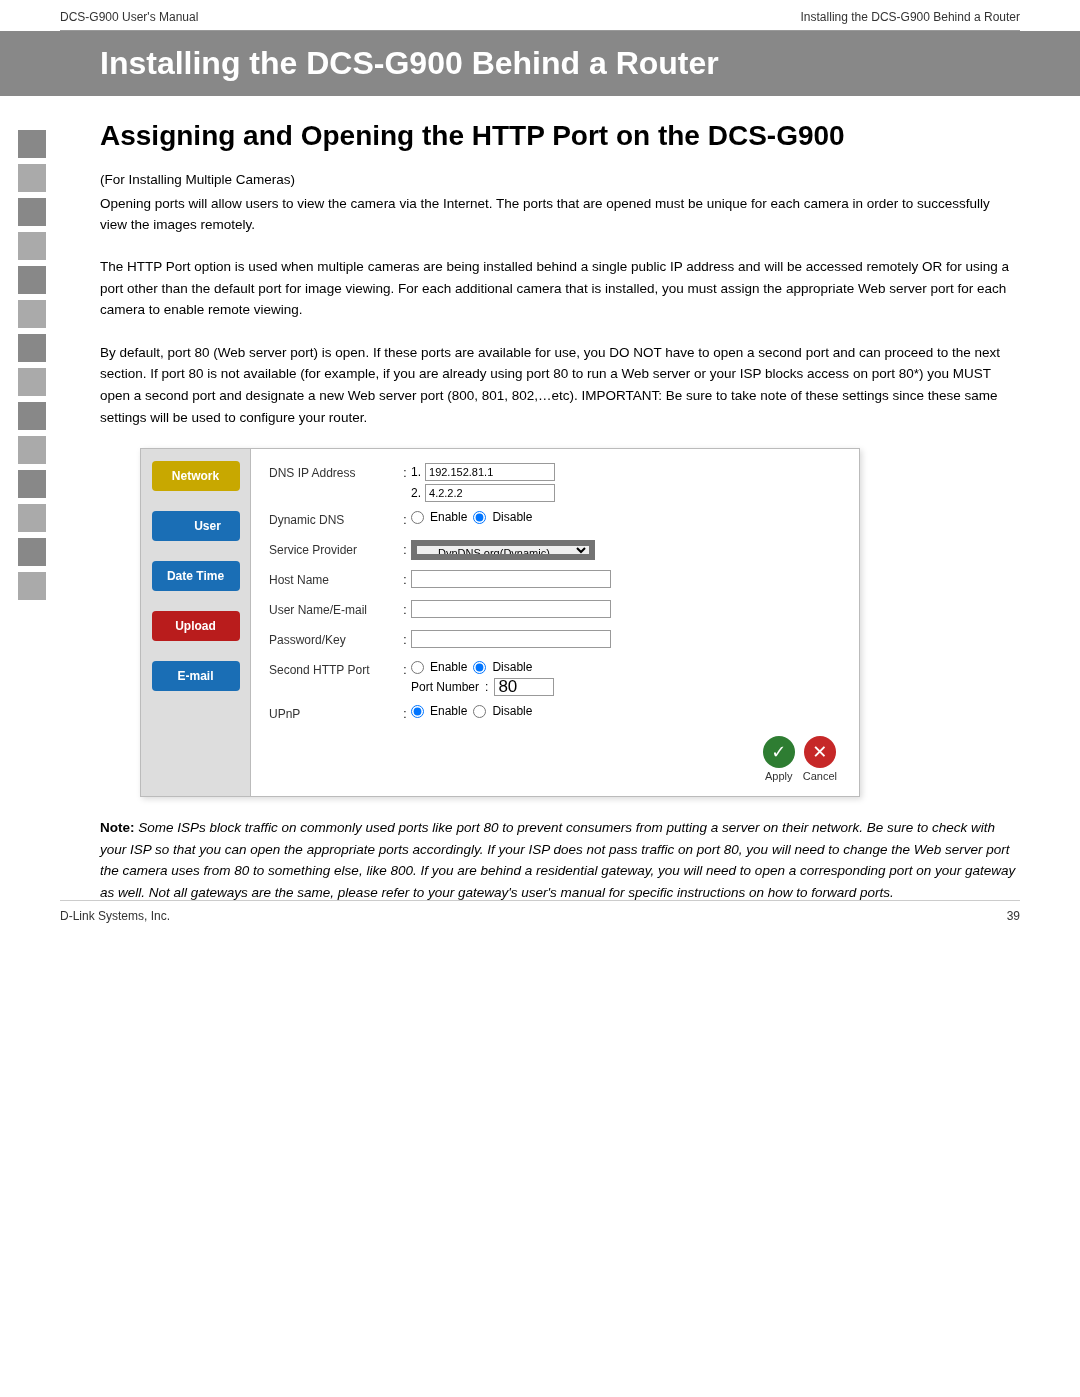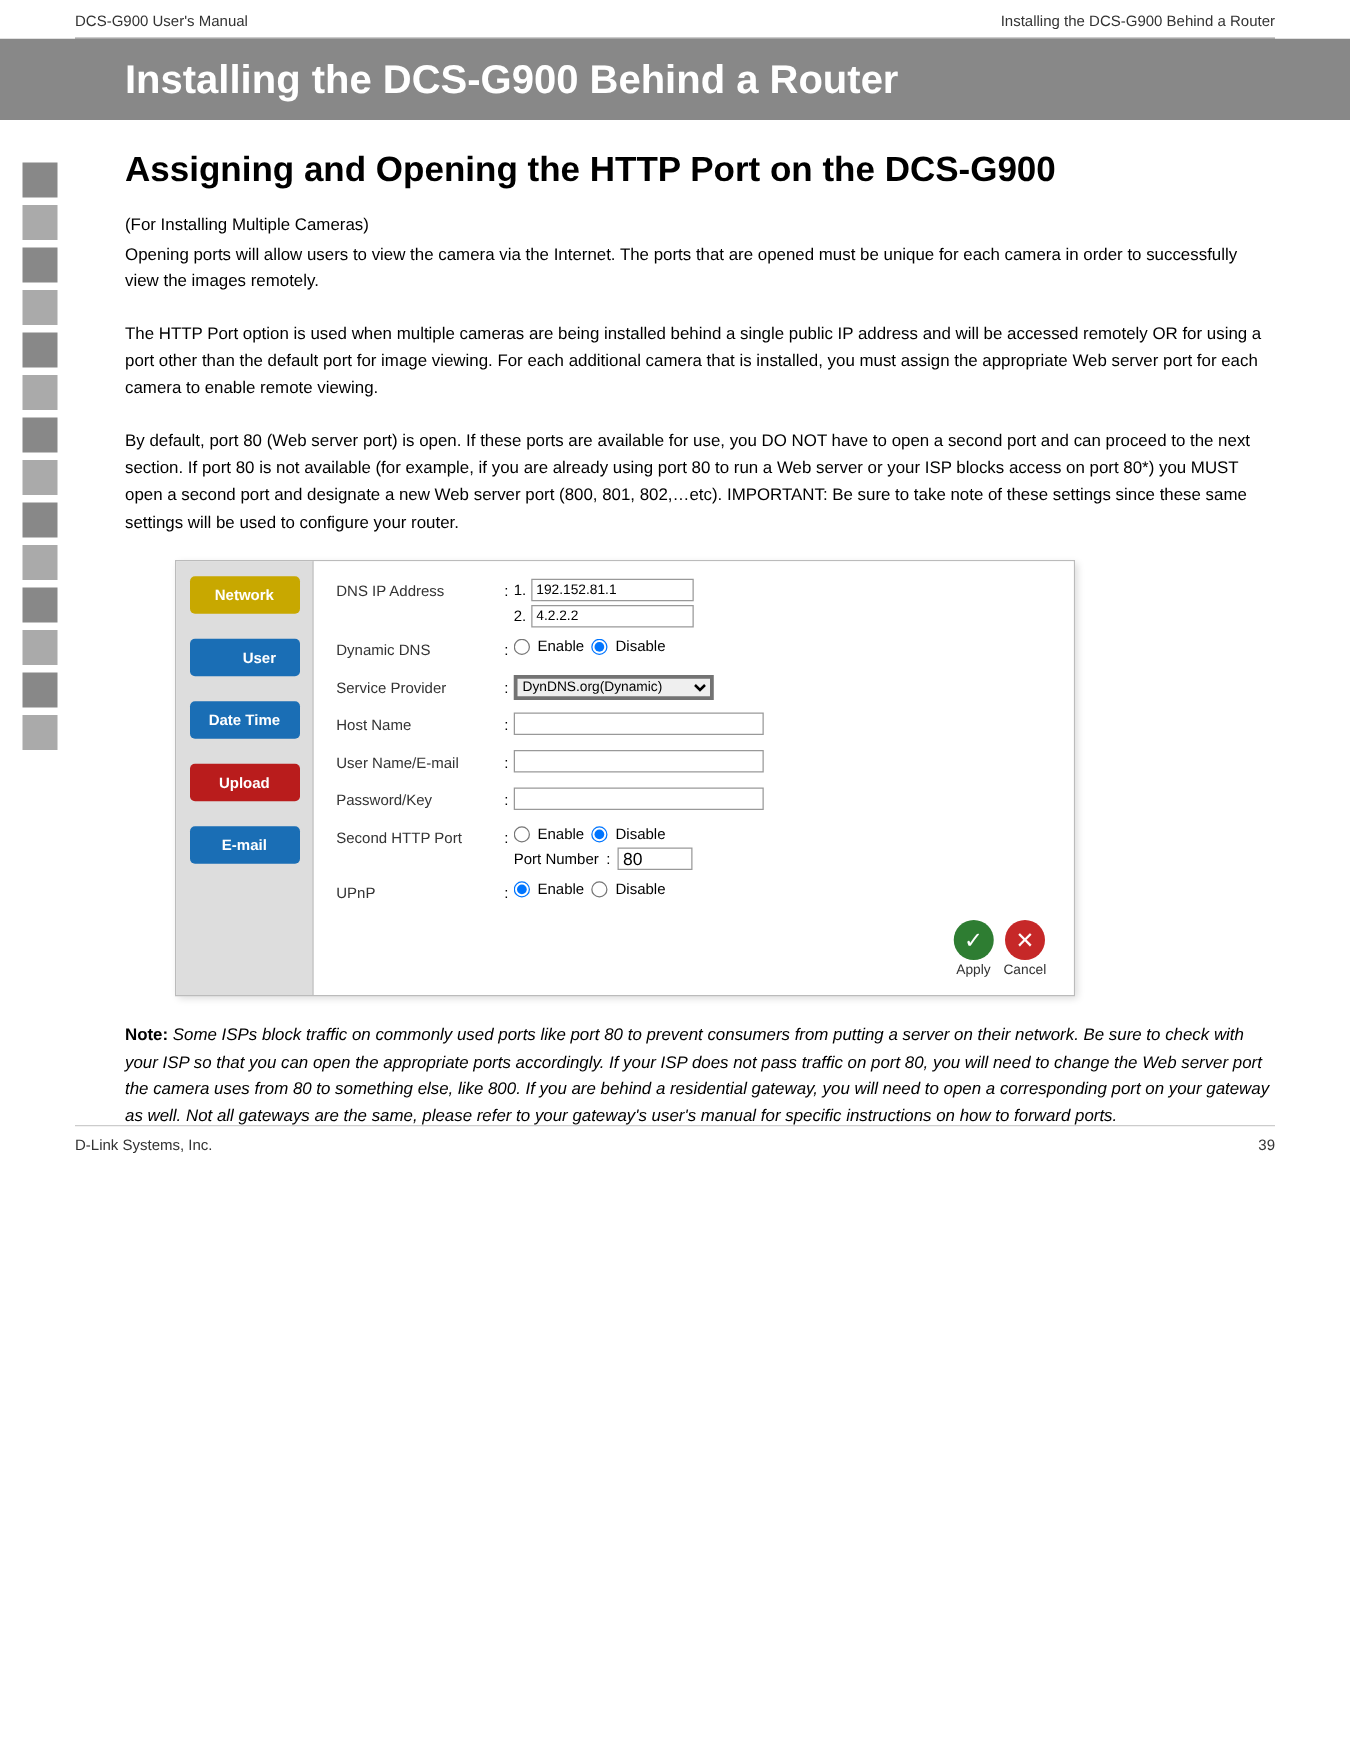--- a/index.html
+++ b/index.html
@@ -190,37 +190,38 @@
       gap: 6px;
       font-size: 12px;
     }
     .radio-group input[type="radio"] {
       margin: 0;
     }
 
     .select-provider {
       height: 20px;
       font-size: 11px;
-      border: 3px solid #737373;
-      width: 160px;
+      border: 6px solid #737373;
+      width: 184px;
+      padding-left: 17px;
     }
 
     .text-input-field {
       height: 18px;
       border: 1px solid #999;
       font-size: 11px;
       padding: 1px 3px;
       width: 200px;
       background: #fff;
     }
 
     .port-number-input {
       height: 18px;
       border: 1px solid #999;
-      font-size: 14px;
+      font-size: 17px;
       padding: 1px 3px;
       width: 60px;
       background: #fff;
     }
 
     .apply-cancel-row {
       display: flex;
       justify-content: flex-end;
       align-items: center;
       gap: 8px;

